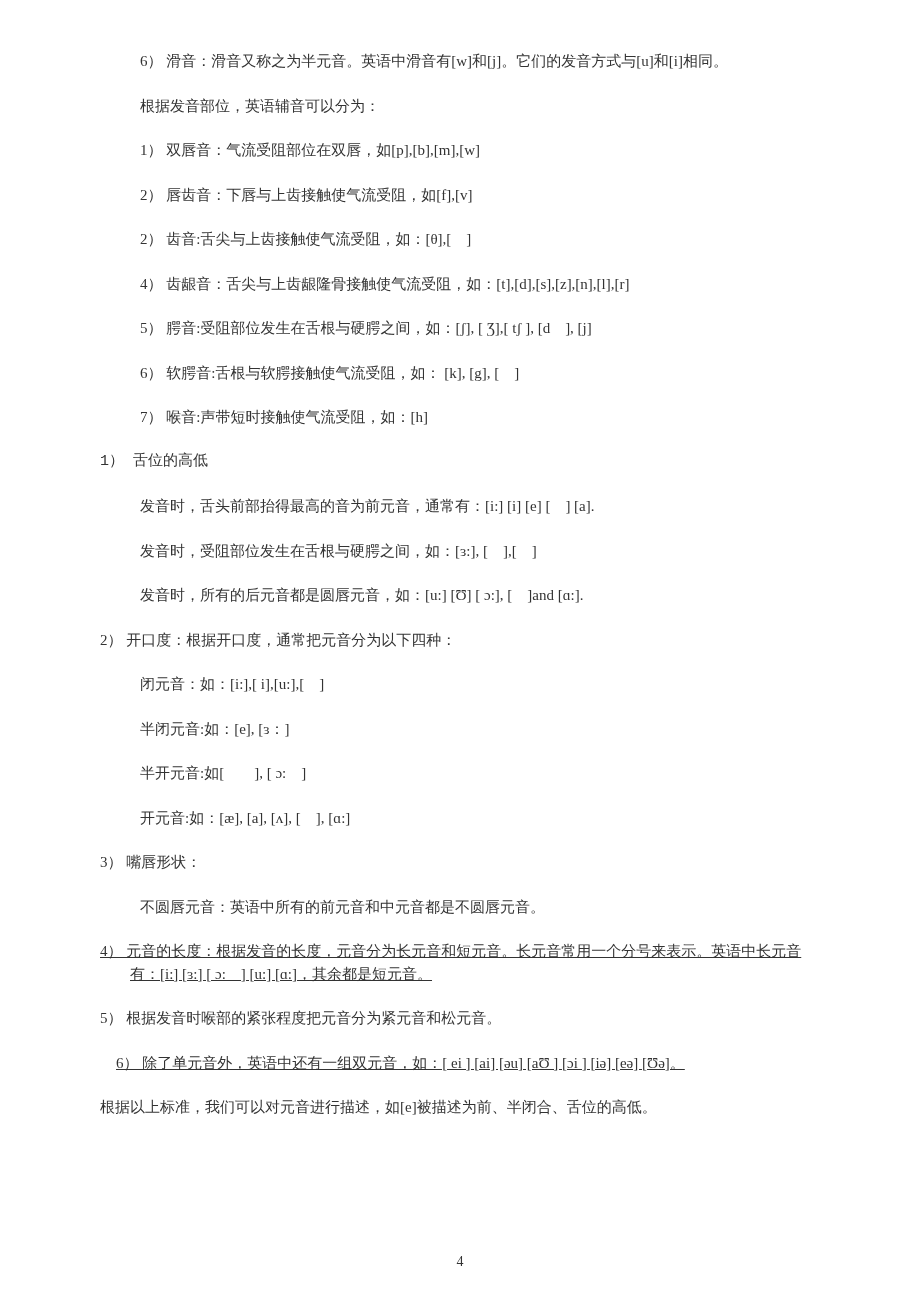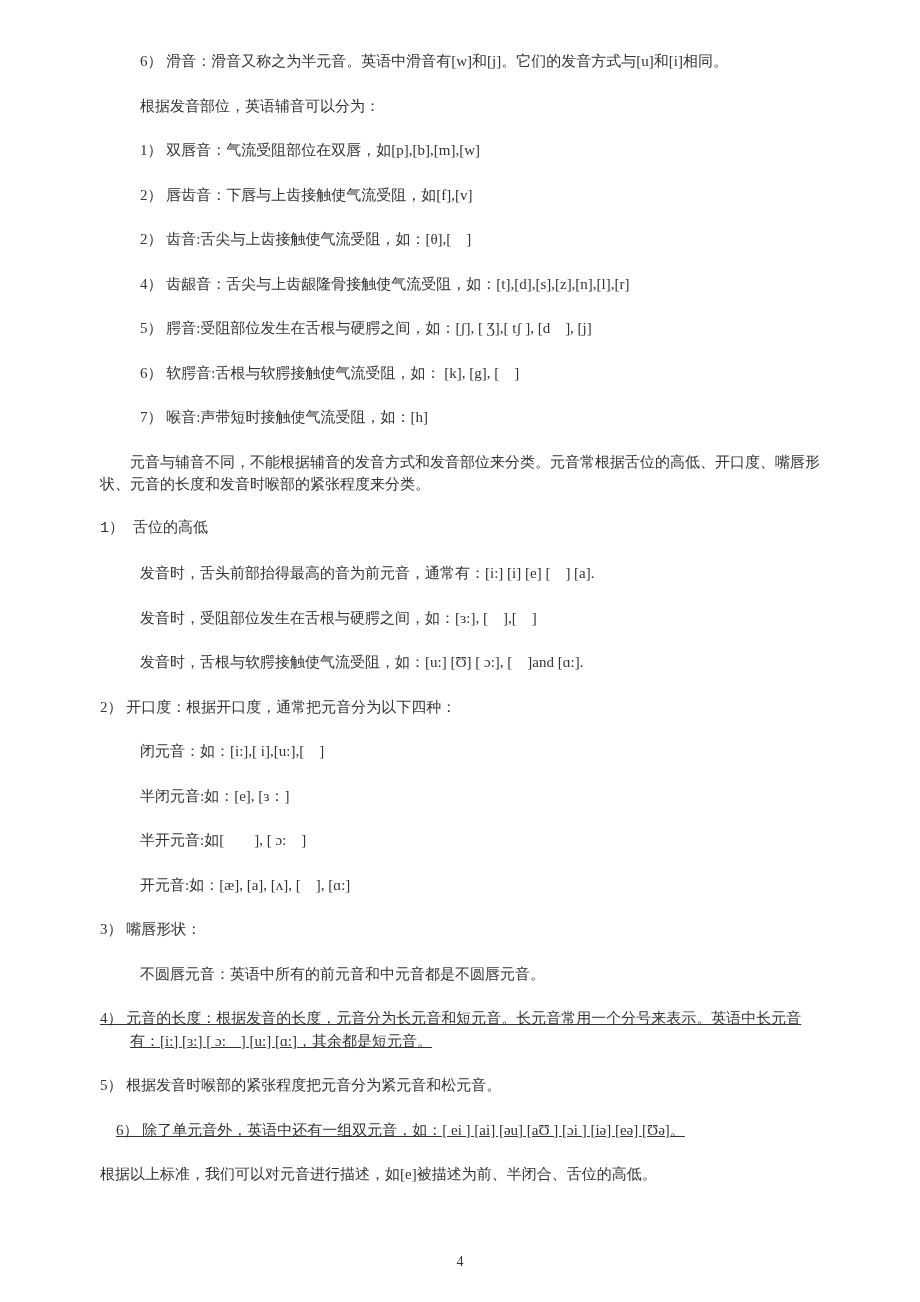--- a/index.html
+++ b/index.html
@@ -55,26 +55,25 @@
   <p class="para indent1">根据发音部位，英语辅音可以分为：</p>
 
   <p class="para indent1">1） 双唇音：气流受阻部位在双唇，如[p],[b],[m],[w]</p>
   <p class="para indent1">2） 唇齿音：下唇与上齿接触使气流受阻，如[f],[v]</p>
   <p class="para indent1">2） 齿音:舌尖与上齿接触使气流受阻，如：[θ],[　]</p>
   <p class="para indent1">4） 齿龈音：舌尖与上齿龈隆骨接触使气流受阻，如：[t],[d],[s],[z],[n],[l],[r]</p>
   <p class="para indent1">5） 腭音:受阻部位发生在舌根与硬腭之间，如：[ʃ], [ Ʒ],[ tʃ ], [d　], [j]</p>
   <p class="para indent1">6） 软腭音:舌根与软腭接触使气流受阻，如： [k], [g], [　]</p>
   <p class="para indent1">7） 喉音:声带短时接触使气流受阻，如：[h]</p>
 
-  <p class="para section-intro">　　元音与辅音不同，不能根据辅音的发音方式和发音部位来分类。元音常根据舌位的高低、开口度、嘴唇形状、元音的长度和发音时喉部的紧张程度来分类。</p>
 
   <p class="para" style="margin-left:0;font-family:Liberation Mono, monospace;">1） 舌位的高低</p>
   <p class="para indent1">发音时，舌头前部抬得最高的音为前元音，通常有：[i:] [i] [e] [　] [a].</p>
   <p class="para indent1">发音时，受阻部位发生在舌根与硬腭之间，如：[ɜ:], [　],[　]</p>
-  <p class="para indent1">发音时，舌根与软腭接触使气流受阻，如：[u:] [Ʊ] [ ɔ:], [　]and [ɑ:].</p>
+  <p class="para indent1">发音时，所有的后元音都是圆唇元音，如：[u:] [Ʊ] [ ɔ:], [　]and [ɑ:].</p>
 
   <p class="para" style="margin-left:0;">2） 开口度：根据开口度，通常把元音分为以下四种：</p>
   <p class="para indent1">闭元音：如：[i:],[ i],[u:],[　]</p>
   <p class="para indent1">半闭元音:如：[e], [ɜ：]</p>
   <p class="para indent1">半开元音:如[　　], [ ɔ:　]</p>
   <p class="para indent1">开元音:如：[æ], [a], [ʌ], [　], [ɑ:]</p>
 
   <p class="para" style="margin-left:0;">3） 嘴唇形状：</p>
   <p class="para indent1">不圆唇元音：英语中所有的前元音和中元音都是不圆唇元音。</p>
 

